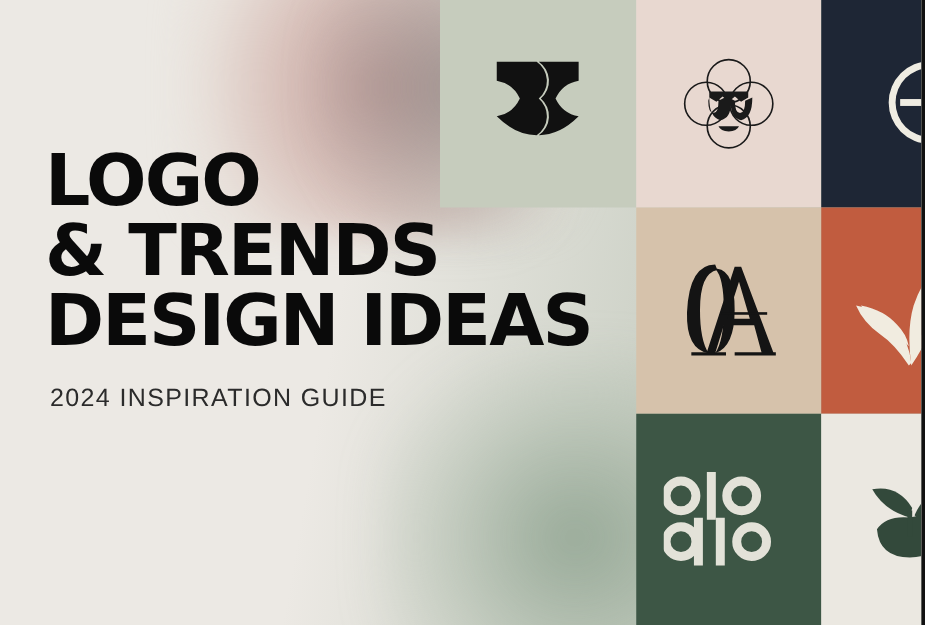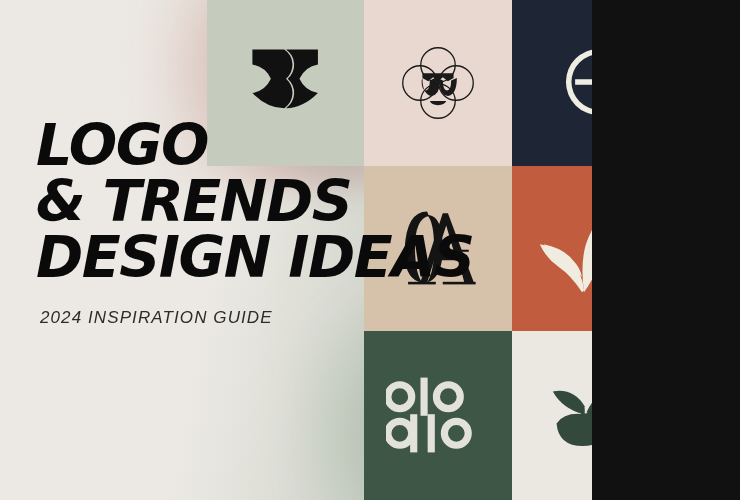--- a/index.html
+++ b/index.html
@@ -1,22 +1,21 @@
 <!DOCTYPE html>
 <html><head>
 <meta charset="utf-8">
 <style>
   html,body{margin:0;padding:0;background:#111;}
   .poster{
     position:relative;
-    width:592px;height:500px;
+    width:737px;height:500px;
     overflow:hidden;
     font-family:"Liberation Sans", sans-serif;
     background:#ece9e3;
-    font-style:italic;
   }
   
   .bg-base{
     position:absolute;inset:0;
     background:#ece9e4;
   }
   .bg-sage{
     position:absolute;inset:0;
     background:linear-gradient(100deg,
         rgba(236,233,228,0) 0%,
@@ -82,21 +81,21 @@
     font-size:57px;
     line-height:0.98;
     letter-spacing:-1.5px;
     color:#0a0a0a;
     margin:0;
     white-space:nowrap;
   }
   .subtitle{
     margin:22px 0 0 4px;
     font-family:"Liberation Sans", sans-serif;
-    font-size:17px;
+    font-size:20px;
     font-weight:normal;
     letter-spacing:1.1px;
     color:#2b2b2b;
     white-space:nowrap;
   }
 </style>
 </head>
 <body>
 
 <div class="poster">

